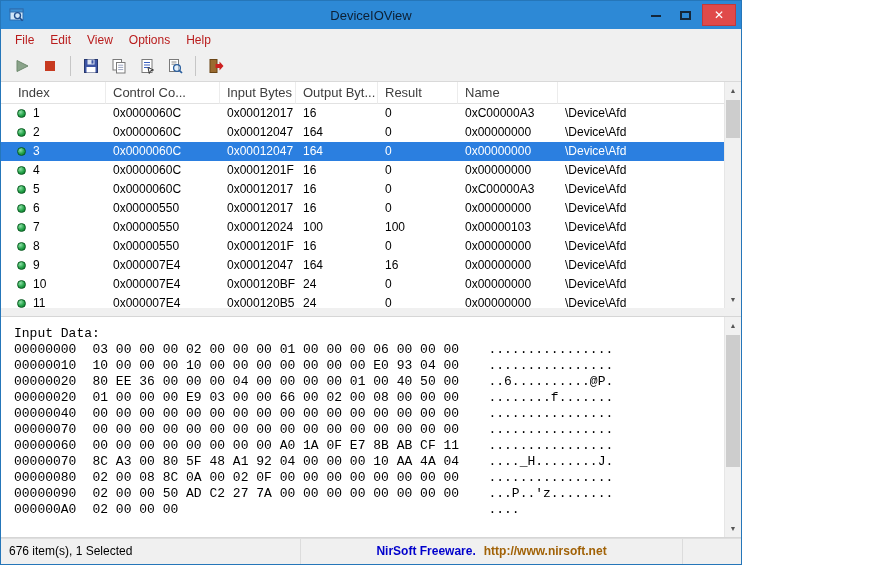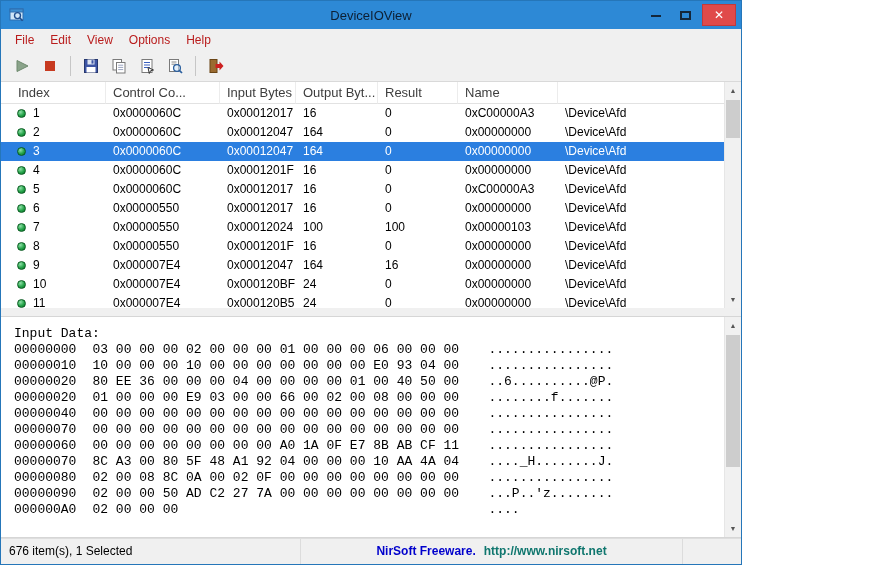--- a/index.html
+++ b/index.html
@@ -46,21 +46,21 @@
   
   .hexpane{flex:0 0 222px;background:#fff;position:relative;border-top:1px solid #d6d6d6;border-bottom:1px solid #d6d6d6;overflow:hidden;}
   .hex-content{padding:9px 0 0 13px;font-family:"Liberation Mono","DejaVu Sans Mono",monospace;font-size:13px;line-height:16px;color:#000;}
   .hex-title{white-space:pre;}
   .hexline{white-space:pre;}
   .hx-bytes{display:inline-block;width:396px;margin-left:16px;vertical-align:top;}
   
   .statusbar{flex:1;display:flex;align-items:stretch;background:#f0f0f0;font-size:12px;border-top:1px solid #dedede;}
   .sb-left{width:300px;line-height:24px;padding-left:8px;border-right:1px solid #dcdcdc;color:#000;}
   .sb-mid{width:382px;line-height:24px;text-align:center;border-right:1px solid #dcdcdc;color:#0000cc;font-weight:bold;}
-  .sb-mid .url{margin-left:8px;color:#0f766e;text-decoration:none;}
+  .sb-mid .url{margin-left:8px;color:#a16207;text-decoration:none;}
   .sb-right{flex:1;}
 </style>
 </head>
 <body>
 
 <div class="window">
 
   <div class="titlebar">
     <span class="app-icon">
       <svg width="16" height="16" viewBox="0 0 16 16">

